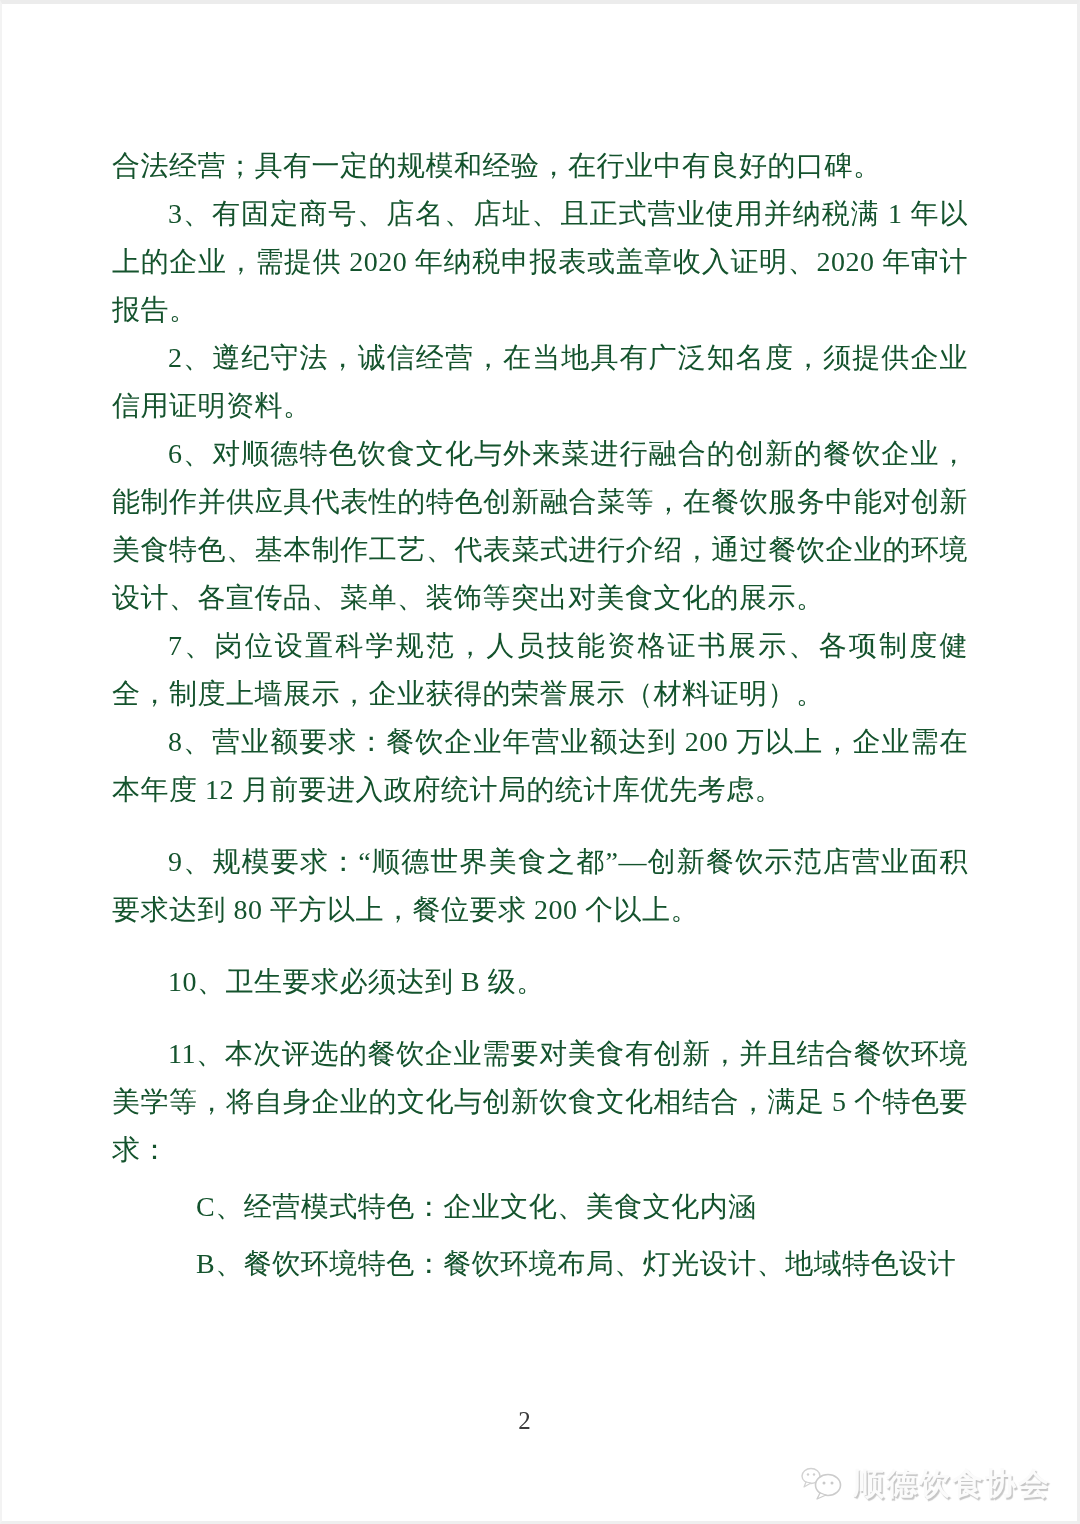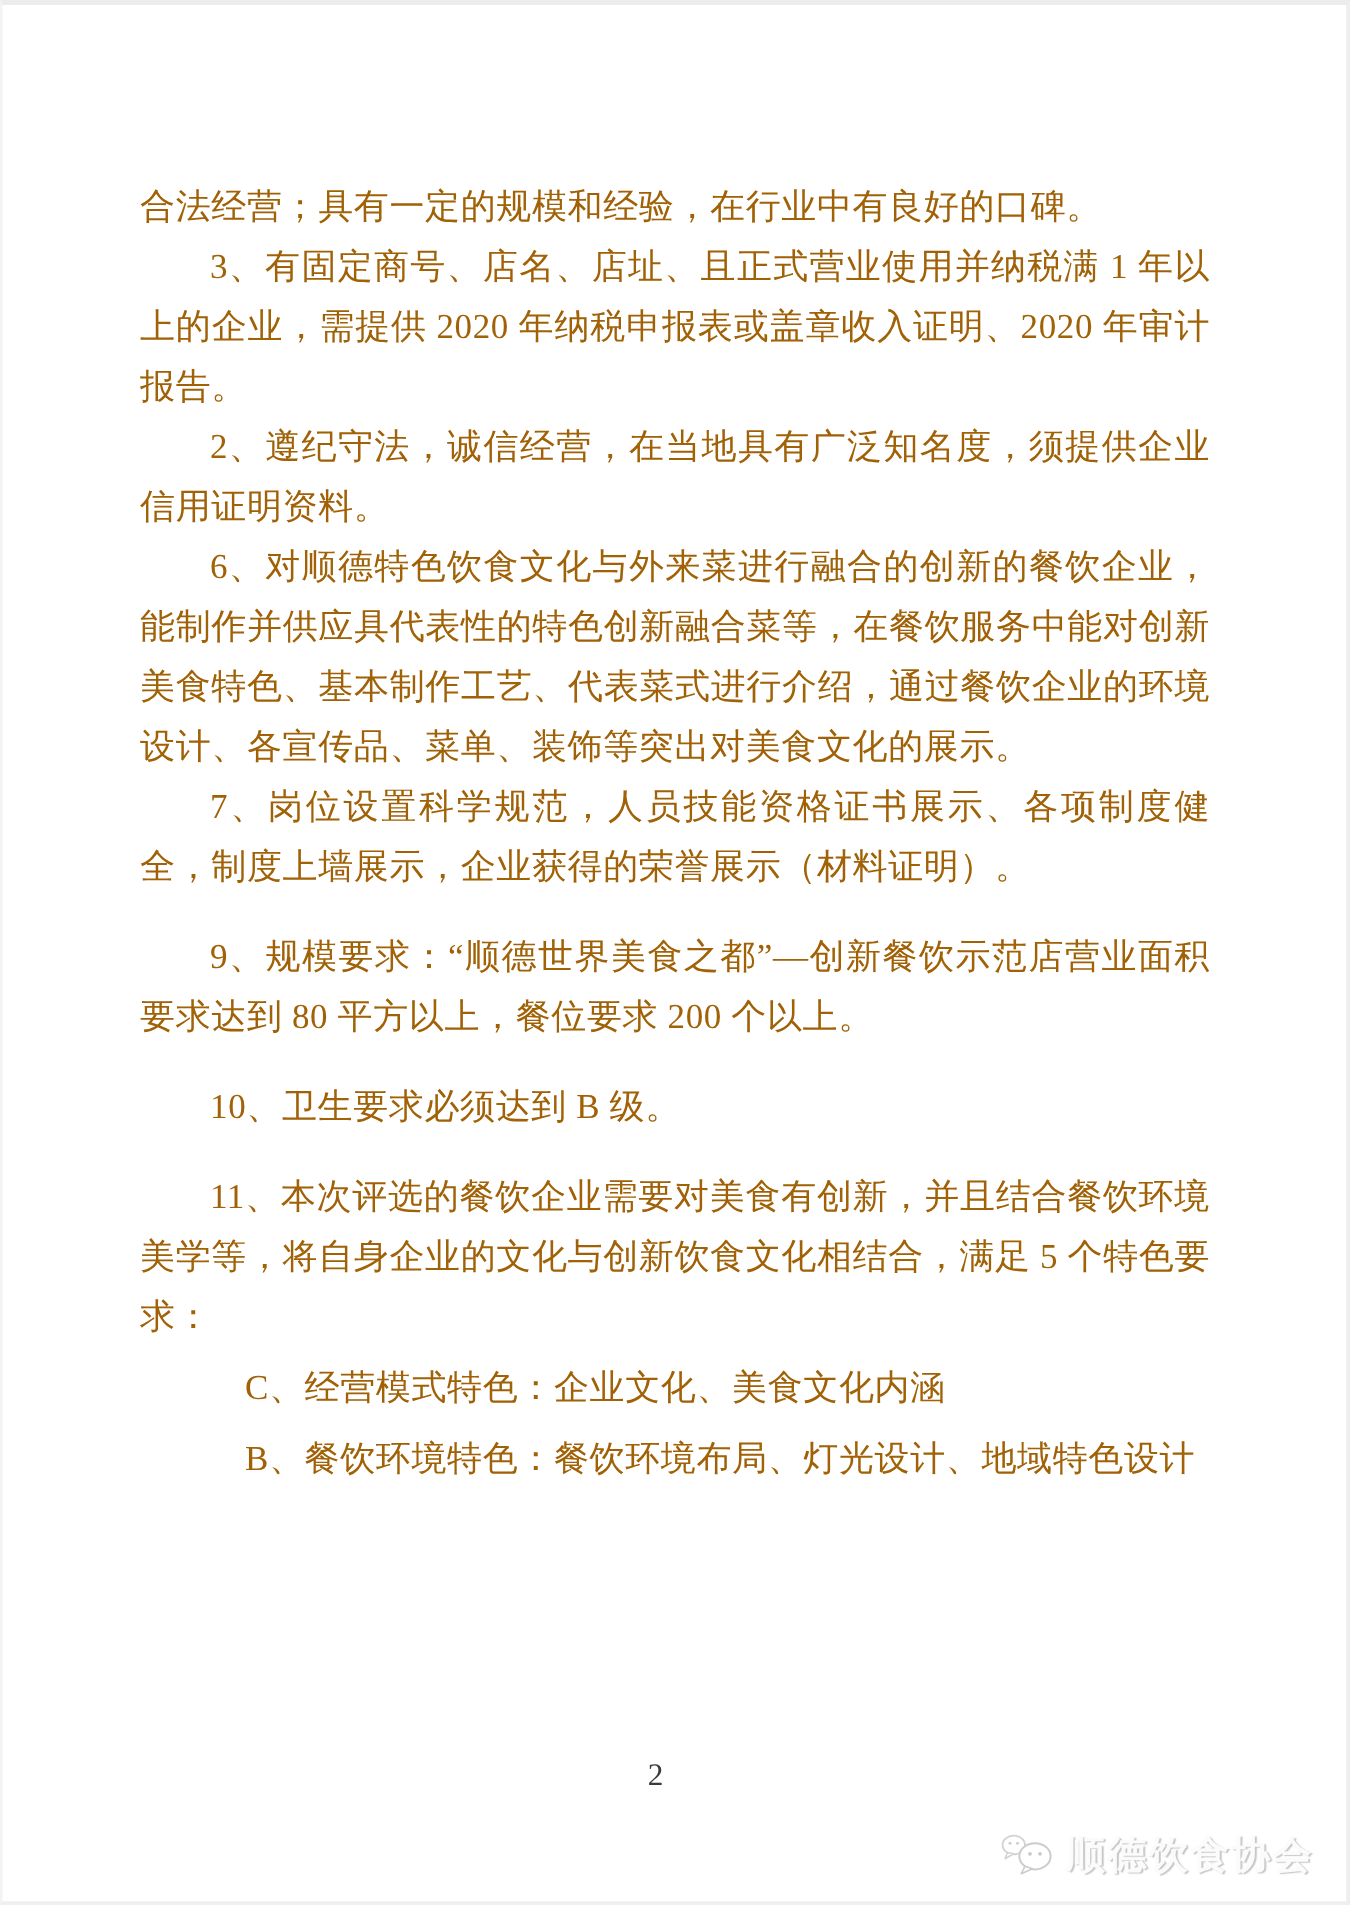--- a/index.html
+++ b/index.html
@@ -28,21 +28,21 @@
     width: 856px;
     color: #2e2e2e;
   }
   .para {
     margin: 0;
     font-size: 28px;
     line-height: 48px;
     letter-spacing: 0.5px;
     text-align: justify;
     text-indent: 2em;
-    color: #a16207;
+    color: #14532d;
   }
   .para.continuation { text-indent: 0; }
   .para.gap { margin-top: 24px; }
   .para.sub { text-indent: 3em; margin-top: 9px; }
   .page-num {
     position: absolute;
     left: 0;
     right: 30px;
     bottom: 86px;
     text-align: center;
@@ -71,20 +71,21 @@
 <body>
 
 <div class="page">
 
   <div class="content">
     <p class="para continuation">合法经营；具有一定的规模和经验，在行业中有良好的口碑。</p>
     <p class="para">3、有固定商号、店名、店址、且正式营业使用并纳税满 1 年以上的企业，需提供 2020 年纳税申报表或盖章收入证明、2020 年审计报告。</p>
     <p class="para">2、遵纪守法，诚信经营，在当地具有广泛知名度，须提供企业信用证明资料。</p>
     <p class="para">6、对顺德特色饮食文化与外来菜进行融合的创新的餐饮企业，能制作并供应具代表性的特色创新融合菜等，在餐饮服务中能对创新美食特色、基本制作工艺、代表菜式进行介绍，通过餐饮企业的环境设计、各宣传品、菜单、装饰等突出对美食文化的展示。</p>
     <p class="para">7、岗位设置科学规范，人员技能资格证书展示、各项制度健全，制度上墙展示，企业获得的荣誉展示（材料证明）。</p>
+    <p class="para">8、营业额要求：餐饮企业年营业额达到 200 万以上，企业需在本年度 12 月前要进入政府统计局的统计库优先考虑。</p>
     <p class="para gap">9、规模要求：“顺德世界美食之都”—创新餐饮示范店营业面积要求达到 80 平方以上，餐位要求 200 个以上。</p>
     <p class="para gap">10、卫生要求必须达到 B 级。</p>
     <p class="para gap">11、本次评选的餐饮企业需要对美食有创新，并且结合餐饮环境美学等，将自身企业的文化与创新饮食文化相结合，满足 5 个特色要求：</p>
     <p class="para sub">C、经营模式特色：企业文化、美食文化内涵</p>
     <p class="para sub">B、餐饮环境特色：餐饮环境布局、灯光设计、地域特色设计</p>
   </div>
 
   <div class="page-num">2</div>
 
   <div class="watermark">

